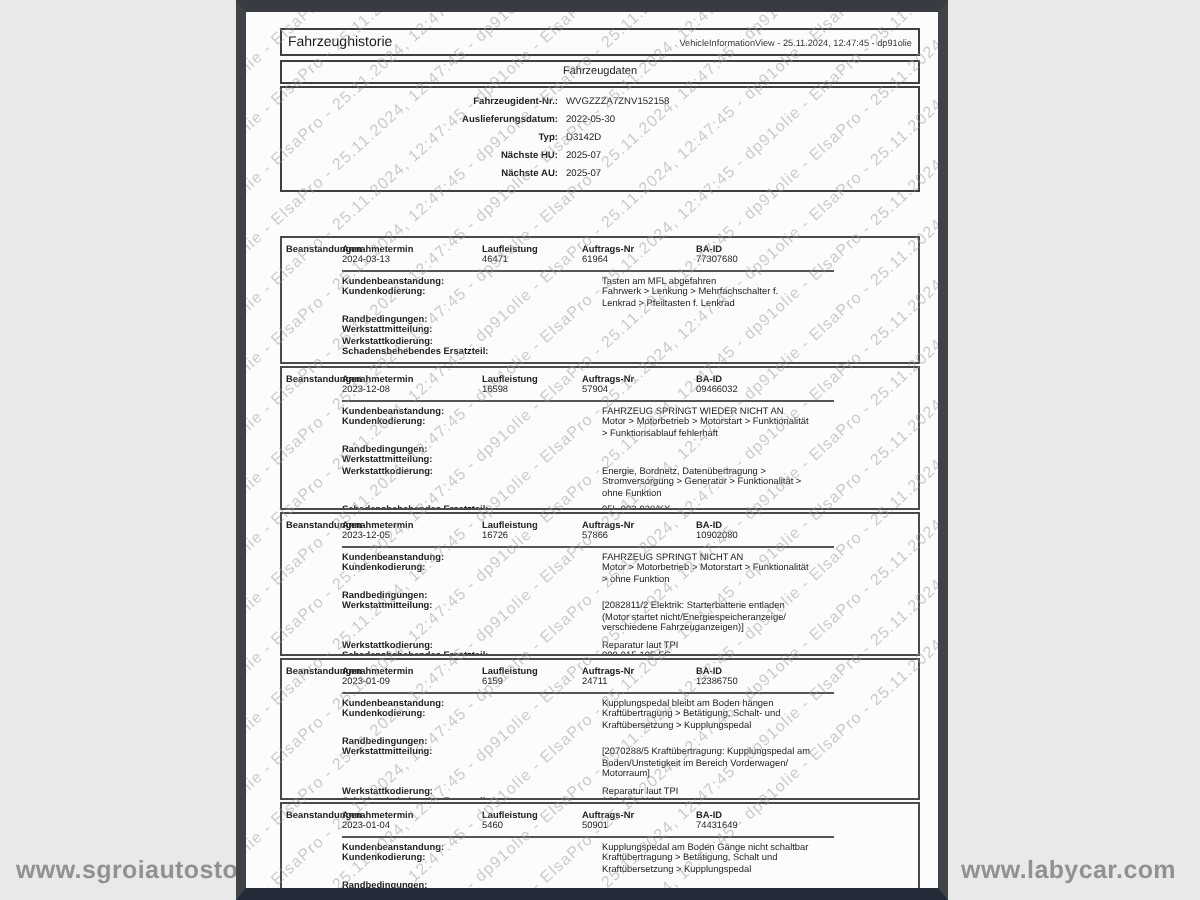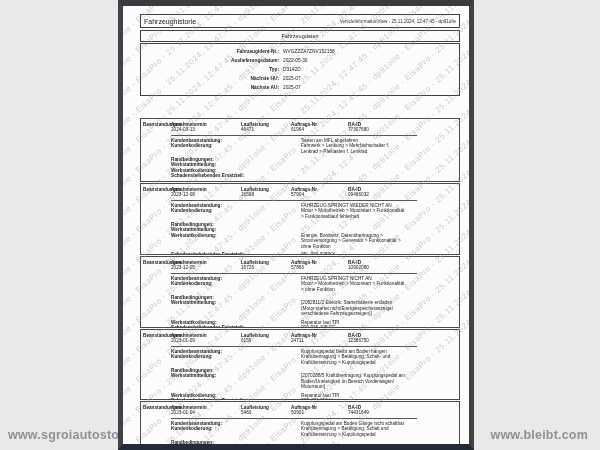--- a/index.html
+++ b/index.html
@@ -66,21 +66,21 @@
   .detail-row { display:flex; margin-left:28px; margin-bottom:3px; }
   .detail-row .dl { width:130px; flex:none; font-weight:700; white-space:pre-line; }
   .detail-row .dc { flex:1; white-space:pre-line; }
 </style>
 </head>
 <body>
 
 <div id="canvas">
 
   <div class="site-mark left">www.sgroiautostore.it</div>
-  <div class="site-mark right">www.bleibt.com</div>
+  <div class="site-mark right">www.labycar.com</div>
 
   <div id="photo">
     <div id="page">
 
       <div id="content">
 
         <div class="doc-header">
           <span class="doc-title">Fahrzeughistorie</span>
           <span class="doc-meta">VehicleInformationView - 25.11.2024, 12:47:45 - dp91olie</span>
         </div>

